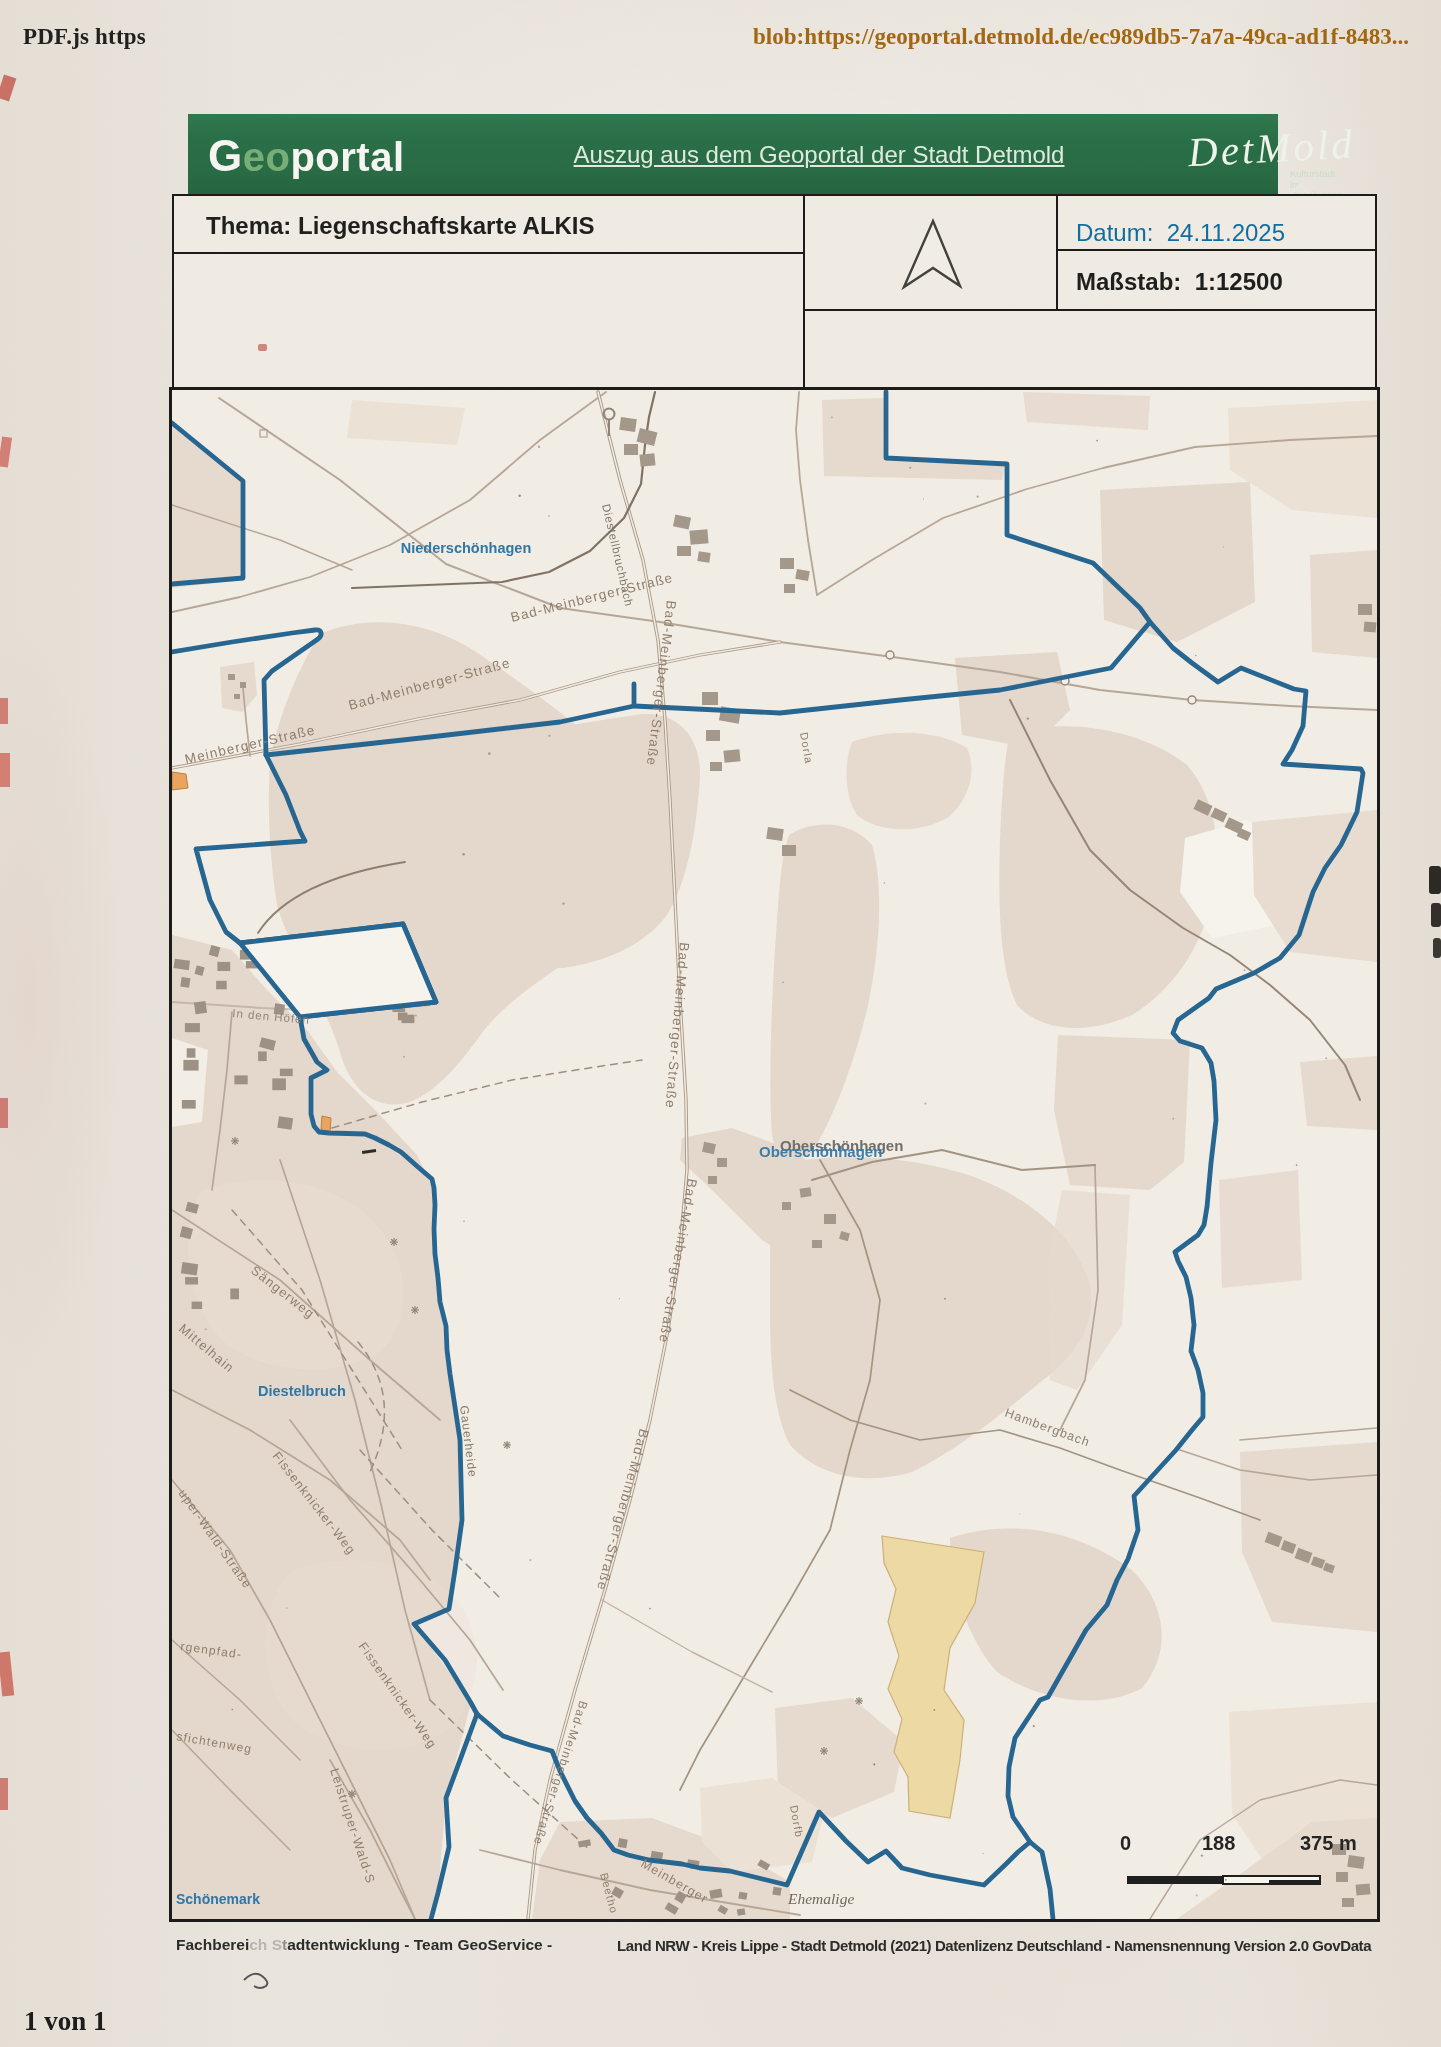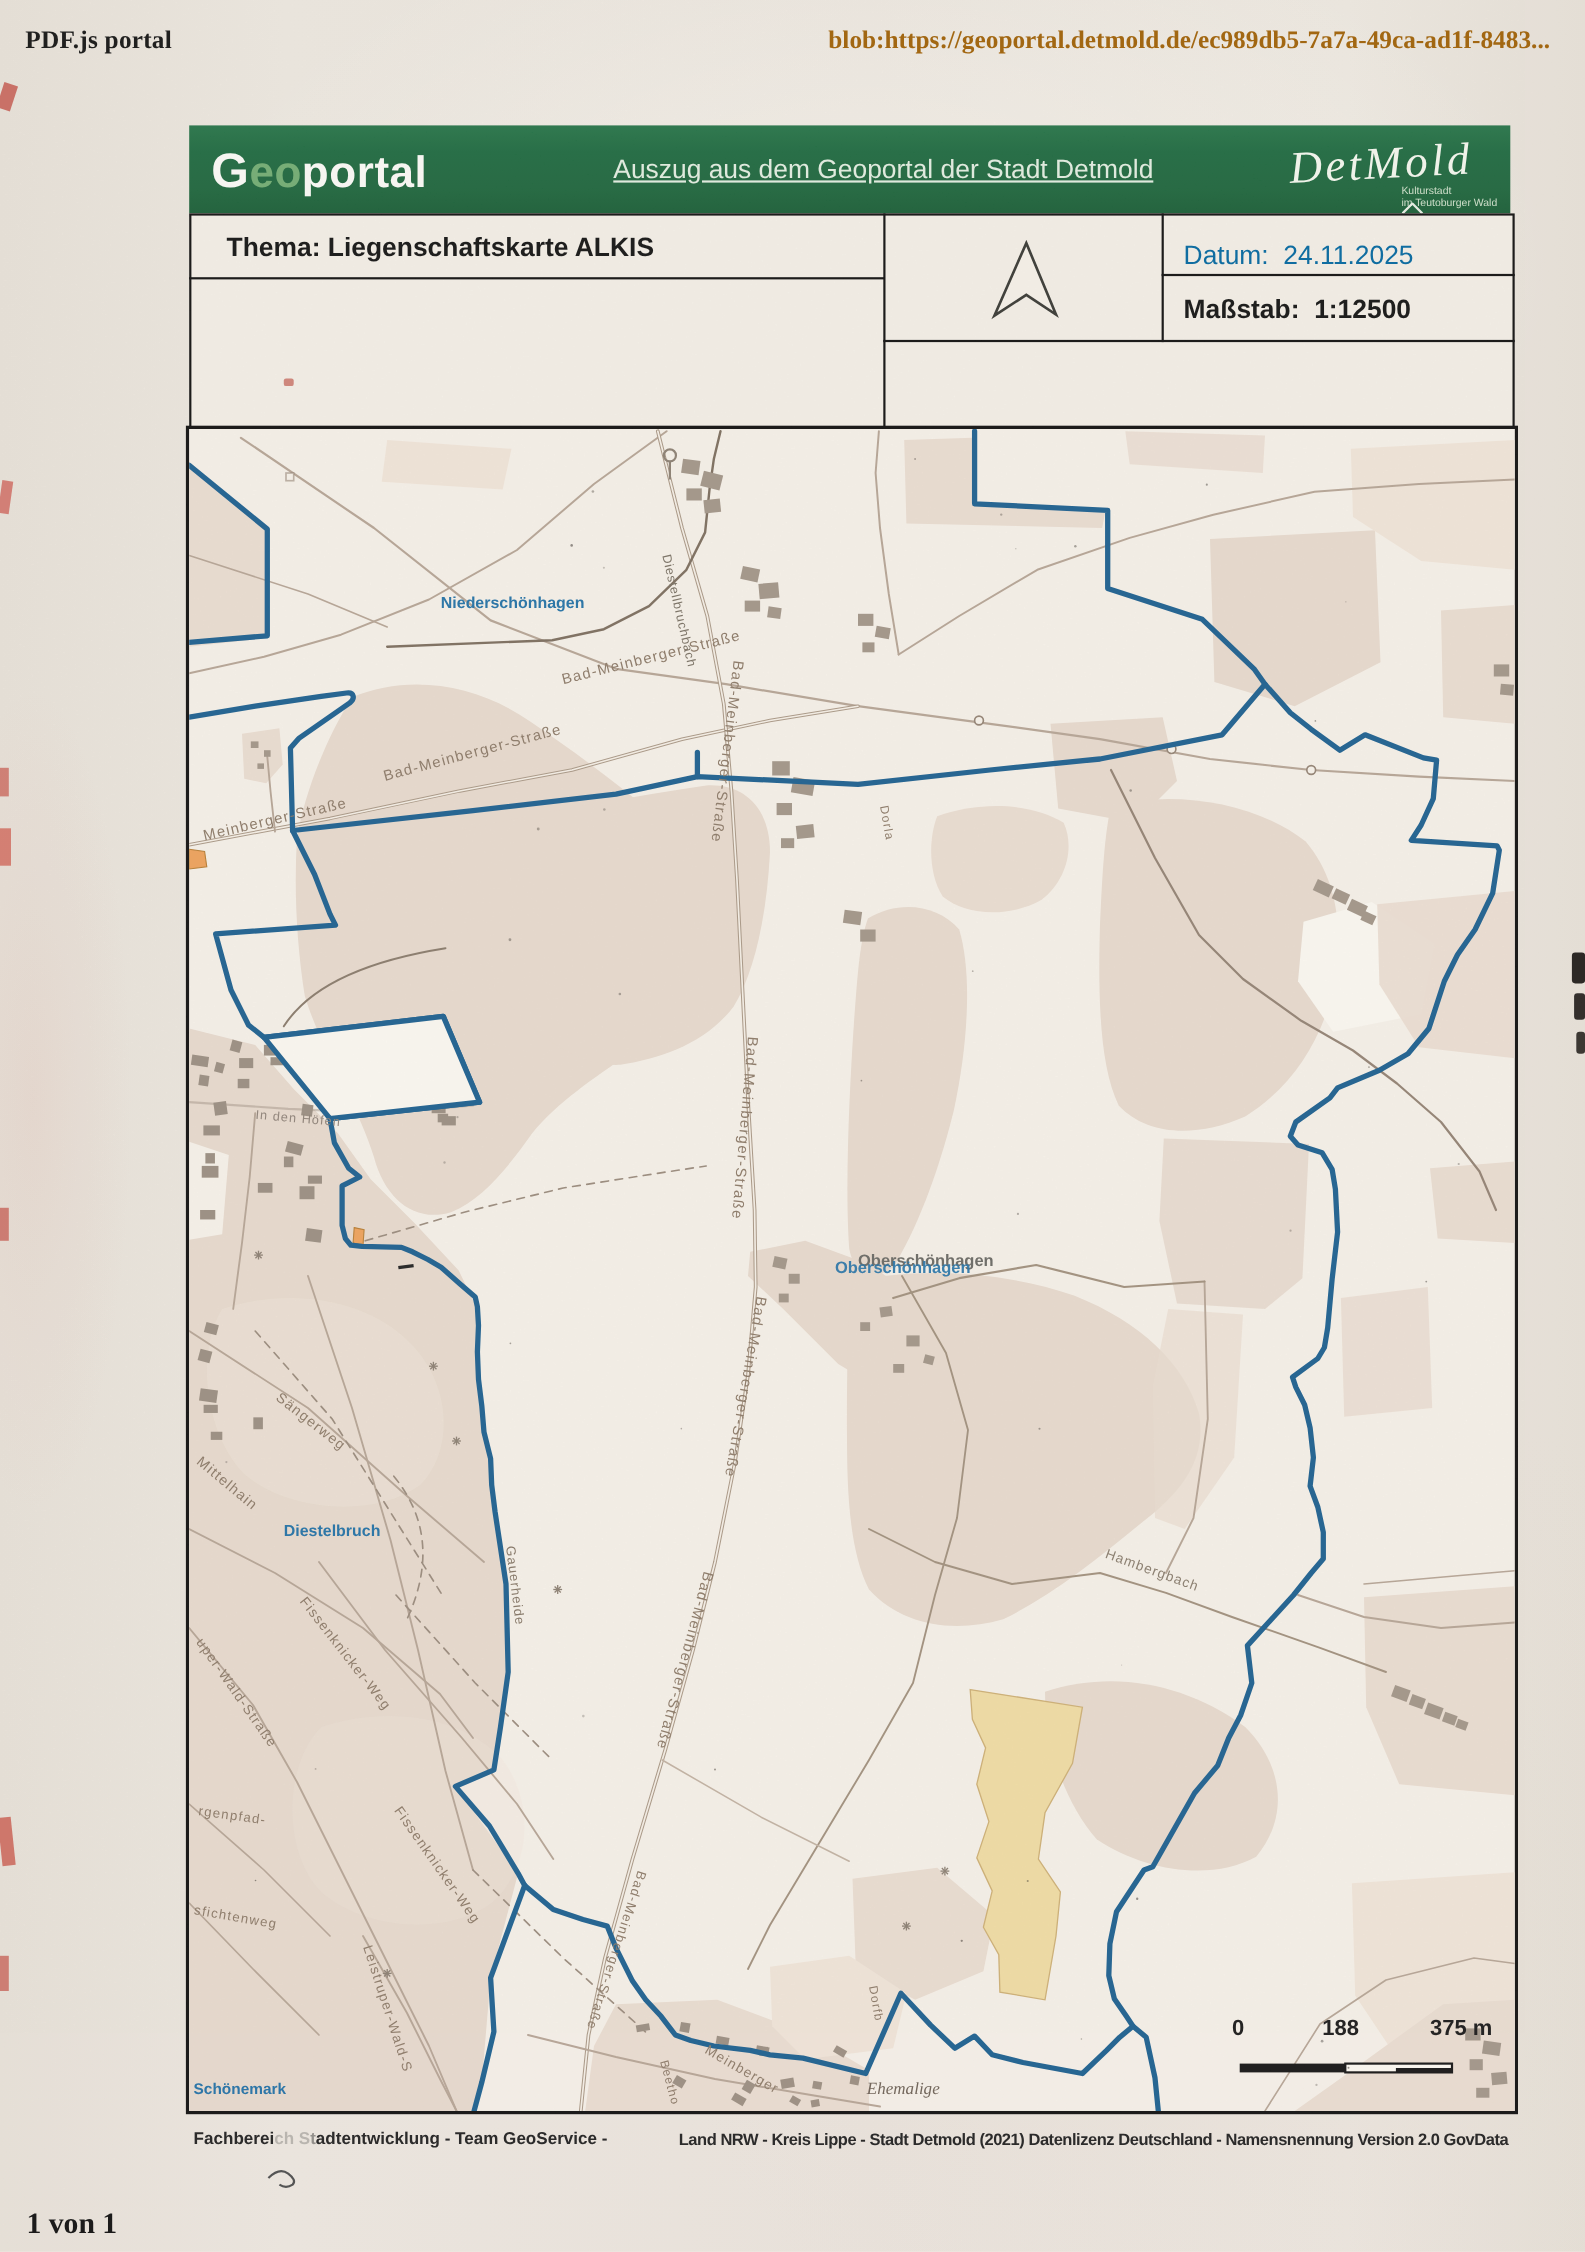--- a/index.html
+++ b/index.html
@@ -10,25 +10,25 @@
 </head>
 <body>
 
 <div class="abs" style="left:0;top:0;width:1441px;height:2047px;background:
 radial-gradient(ellipse 900px 500px at 55% 12%, rgba(255,253,248,.45), rgba(255,253,248,0) 70%),
 radial-gradient(ellipse 800px 700px at 80% 85%, rgba(228,220,210,.35), rgba(228,220,210,0) 70%),
 linear-gradient(90deg, #e9e3da 0%, #eee9e1 18%, #ece6de 55%, #efeae2 85%, #e8e2d9 100%);"></div>
 
 <div class="abs" style="left:0;top:550px;width:150px;height:900px;background:radial-gradient(ellipse 120px 500px at 20% 50%, rgba(215,150,140,.12), rgba(215,150,140,0) 75%);"></div>
 
-<div class="abs serif" style="left:23px;top:24px;font-size:23px;font-weight:700;color:#151515;letter-spacing:0.2px;">PDF.js portal</div>
+<div class="abs serif" style="left:23px;top:24px;font-size:23px;font-weight:700;color:#151515;letter-spacing:0.2px;">PDF.js https</div>
 
 <div class="abs serif" style="left:753px;top:24px;font-size:23px;font-weight:700;color:#a16207;">blob:https://geoportal.detmold.de/ec989db5-7a7a-49ca-ad1f-8483...</div>
 
-<div class="abs" style="left:172px;top:114px;width:1201px;height:80px;background:linear-gradient(180deg,#27754a 0%,#1f6b41 30%,#1e673e 70%,#1a5f38 100%);border-bottom:3px solid #10100e;">
+<div class="abs" style="left:188px;top:114px;width:1090px;height:80px;background:linear-gradient(180deg,#27754a 0%,#1f6b41 30%,#1e673e 70%,#1a5f38 100%);border-bottom:3px solid #10100e;">
 
   <div class="abs" style="left:20px;top:17px;font-size:40px;font-weight:700;color:#fcfcf8;letter-spacing:0.5px;"><span style="font-size:44px;">G</span><span style="color:#73ae74;">eo</span>portal</div>
 
   <div class="abs" style="left:281px;top:27px;width:700px;text-align:center;font-size:24px;color:#e3efe2;white-space:nowrap;text-decoration:underline;">Auszug aus dem Geoportal der Stadt Detmold</div>
 
   <div class="abs serif" style="left:1000px;top:10px;font-size:41px;font-style:italic;color:#f4f8ef;letter-spacing:3px;transform:rotate(-3deg);">DetMold</div>
 
   <div class="abs" style="left:1064px;top:55px;font-size:9.5px;color:#cfe2cc;line-height:10.5px;margin-left:38px;">Kulturstadt<br>im Teutoburger Wald</div>
   <svg class="abs" style="left:1102px;top:70px;" width="20" height="11" viewBox="0 0 20 11">
       <path d="M1,10 L10,1 L19,10" fill="none" stroke="#e8f1e6" stroke-width="2"></path>

